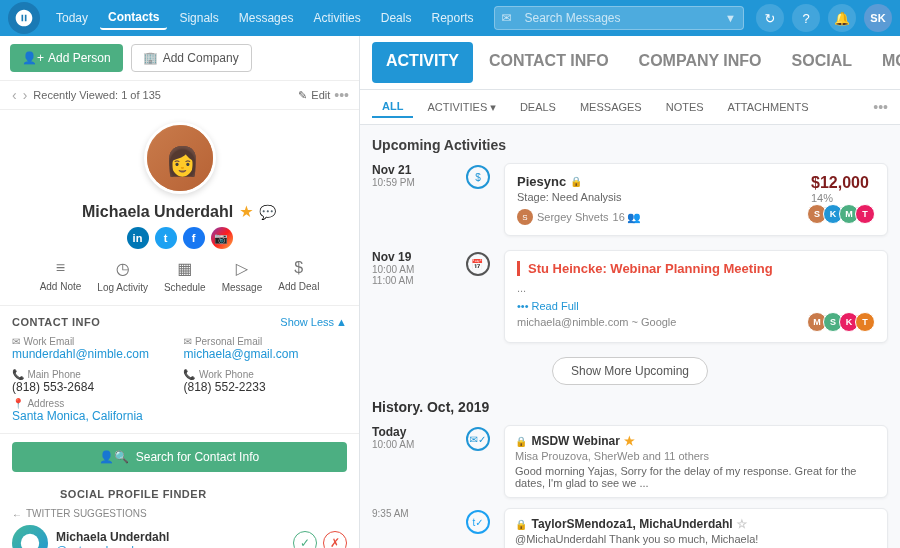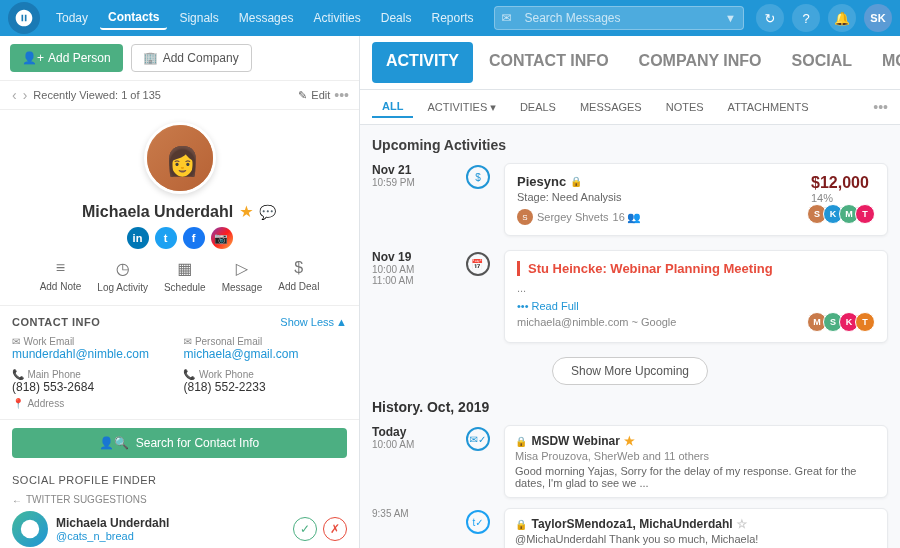--- a/index.html
+++ b/index.html
@@ -68,21 +68,21 @@
     .info-item .value.dark { color: #333; }
     .address-item { margin-top: 4px; }
     .address-item label { font-size: 10px; color: #888; display: flex; align-items: center; gap: 3px; }
     .address-item .value { font-size: 12px; color: #2196d6; }
 
     
     .search-contact-btn { margin: 8px 12px; background: #4caf82; color: #fff; border: none; border-radius: 4px; padding: 8px; width: calc(100% - 24px); cursor: pointer; font-size: 12px; display: flex; align-items: center; justify-content: center; gap: 6px; }
 
     
     .social-finder { padding: 8px 12px; border-bottom: 1px solid #eee; }
-    .social-finder-header { display: flex; align-items: center; gap: 6px; font-size: 11px; font-weight: 400; color: #555; letter-spacing: 0.5px; text-transform: uppercase; margin-bottom: 8px; }
+    .social-finder-header { display: flex; align-items: center; gap: 6px; font-size: 11px; font-weight: 700; color: #555; letter-spacing: 0.5px; text-transform: uppercase; margin-bottom: 8px; margin-left: 48px; }
     .twitter-suggestions { font-size: 10px; color: #888; margin-bottom: 6px; display: flex; align-items: center; gap: 4px; text-transform: uppercase; }
     .suggestion-row { display: flex; align-items: center; gap: 8px; }
     .suggestion-avatar { width: 36px; height: 36px; border-radius: 50%; background: linear-gradient(135deg, #43b89c, #2196d6); display: flex; align-items: center; justify-content: center; font-size: 14px; color: #fff; flex-shrink: 0; overflow: hidden; }
     .suggestion-info { flex: 1; }
     .suggestion-name { font-size: 12px; font-weight: 600; color: #333; }
     .suggestion-handle { font-size: 11px; color: #2196d6; }
     .suggestion-actions { display: flex; gap: 6px; }
     .sug-btn { width: 24px; height: 24px; border-radius: 50%; display: flex; align-items: center; justify-content: center; border: 1px solid #ccc; cursor: pointer; font-size: 12px; }
     .sug-btn.accept { border-color: #4caf82; color: #4caf82; }
     .sug-btn.reject { border-color: #e74c3c; color: #e74c3c; }
@@ -285,20 +285,21 @@
             <span>Work Phone</span>
           </label>
           <div class="value dark">(818) 552-2233</div>
         </div>
       </div>
       <div class="address-item">
         <label>
           <span>📍</span>
           <span>Address</span>
         </label>
+        <div class="value">Santa Monica, California</div>
       </div>
     </div>
 
     <button class="search-contact-btn">
       <span>👤🔍</span>
       <span>Search for Contact Info</span>
     </button>
 
     <div class="social-finder">
       <div class="social-finder-header">

